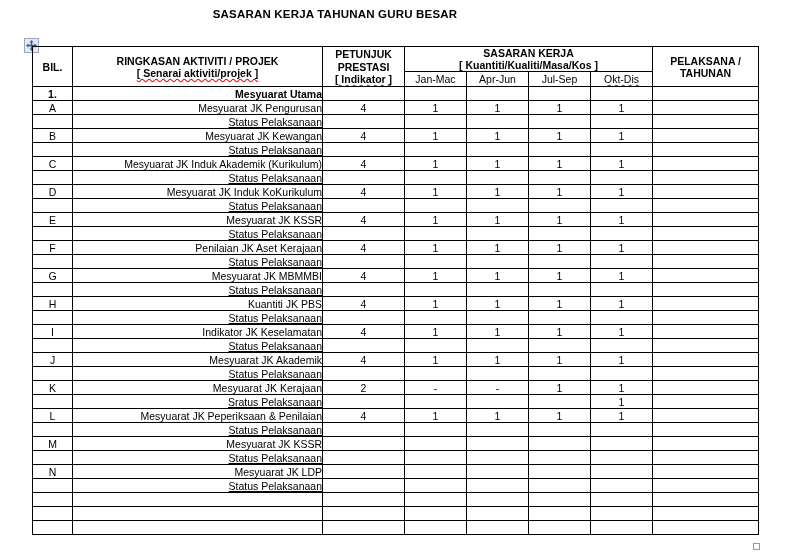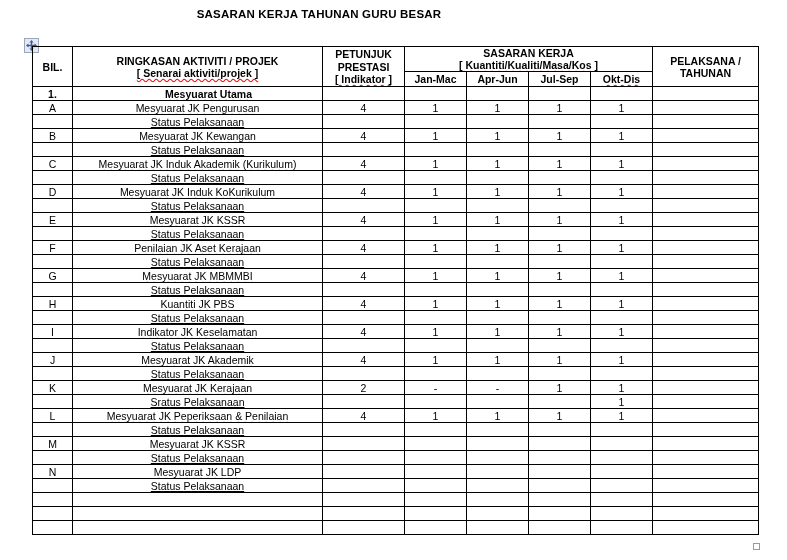--- a/index.html
+++ b/index.html
@@ -13,21 +13,21 @@
     font-family: "Liberation Sans", sans-serif;
     color: #000000;
     position: relative;
     overflow: hidden;
   }
 
   
   .doc-title {
     position: absolute;
     top: 8px;
-    left: 0;
+    left: 16px;
     width: 638px;
     text-align: center;
     font-size: 11.5px;
     font-weight: bold;
     letter-spacing: 0.2px;
   }
 
   
   .move-handle {
     position: absolute;
@@ -82,34 +82,34 @@
     font-size: 10.5px;
     line-height: 1.15;
     padding: 1px 2px;
   }
   .hd .sub {
     font-weight: bold;
     display: block;
   }
   .hd-q {
     text-align: center;
-    font-weight: bold;
+    font-weight: normal;
     font-size: 10.5px;
     height: 15px;
     padding: 0 2px;
   }
 
   
   .c-bil {
     text-align: center;
     height: 14px;
     font-size: 10.5px;
   }
   .c-act {
-    text-align: center;
+    text-align: right;
     height: 14px;
     padding-left: 5px;
     font-size: 10.5px;
   }
   .c-num {
     text-align: center;
     height: 14px;
     font-size: 10.5px;
   }
   .c-pel { height: 14px; }

